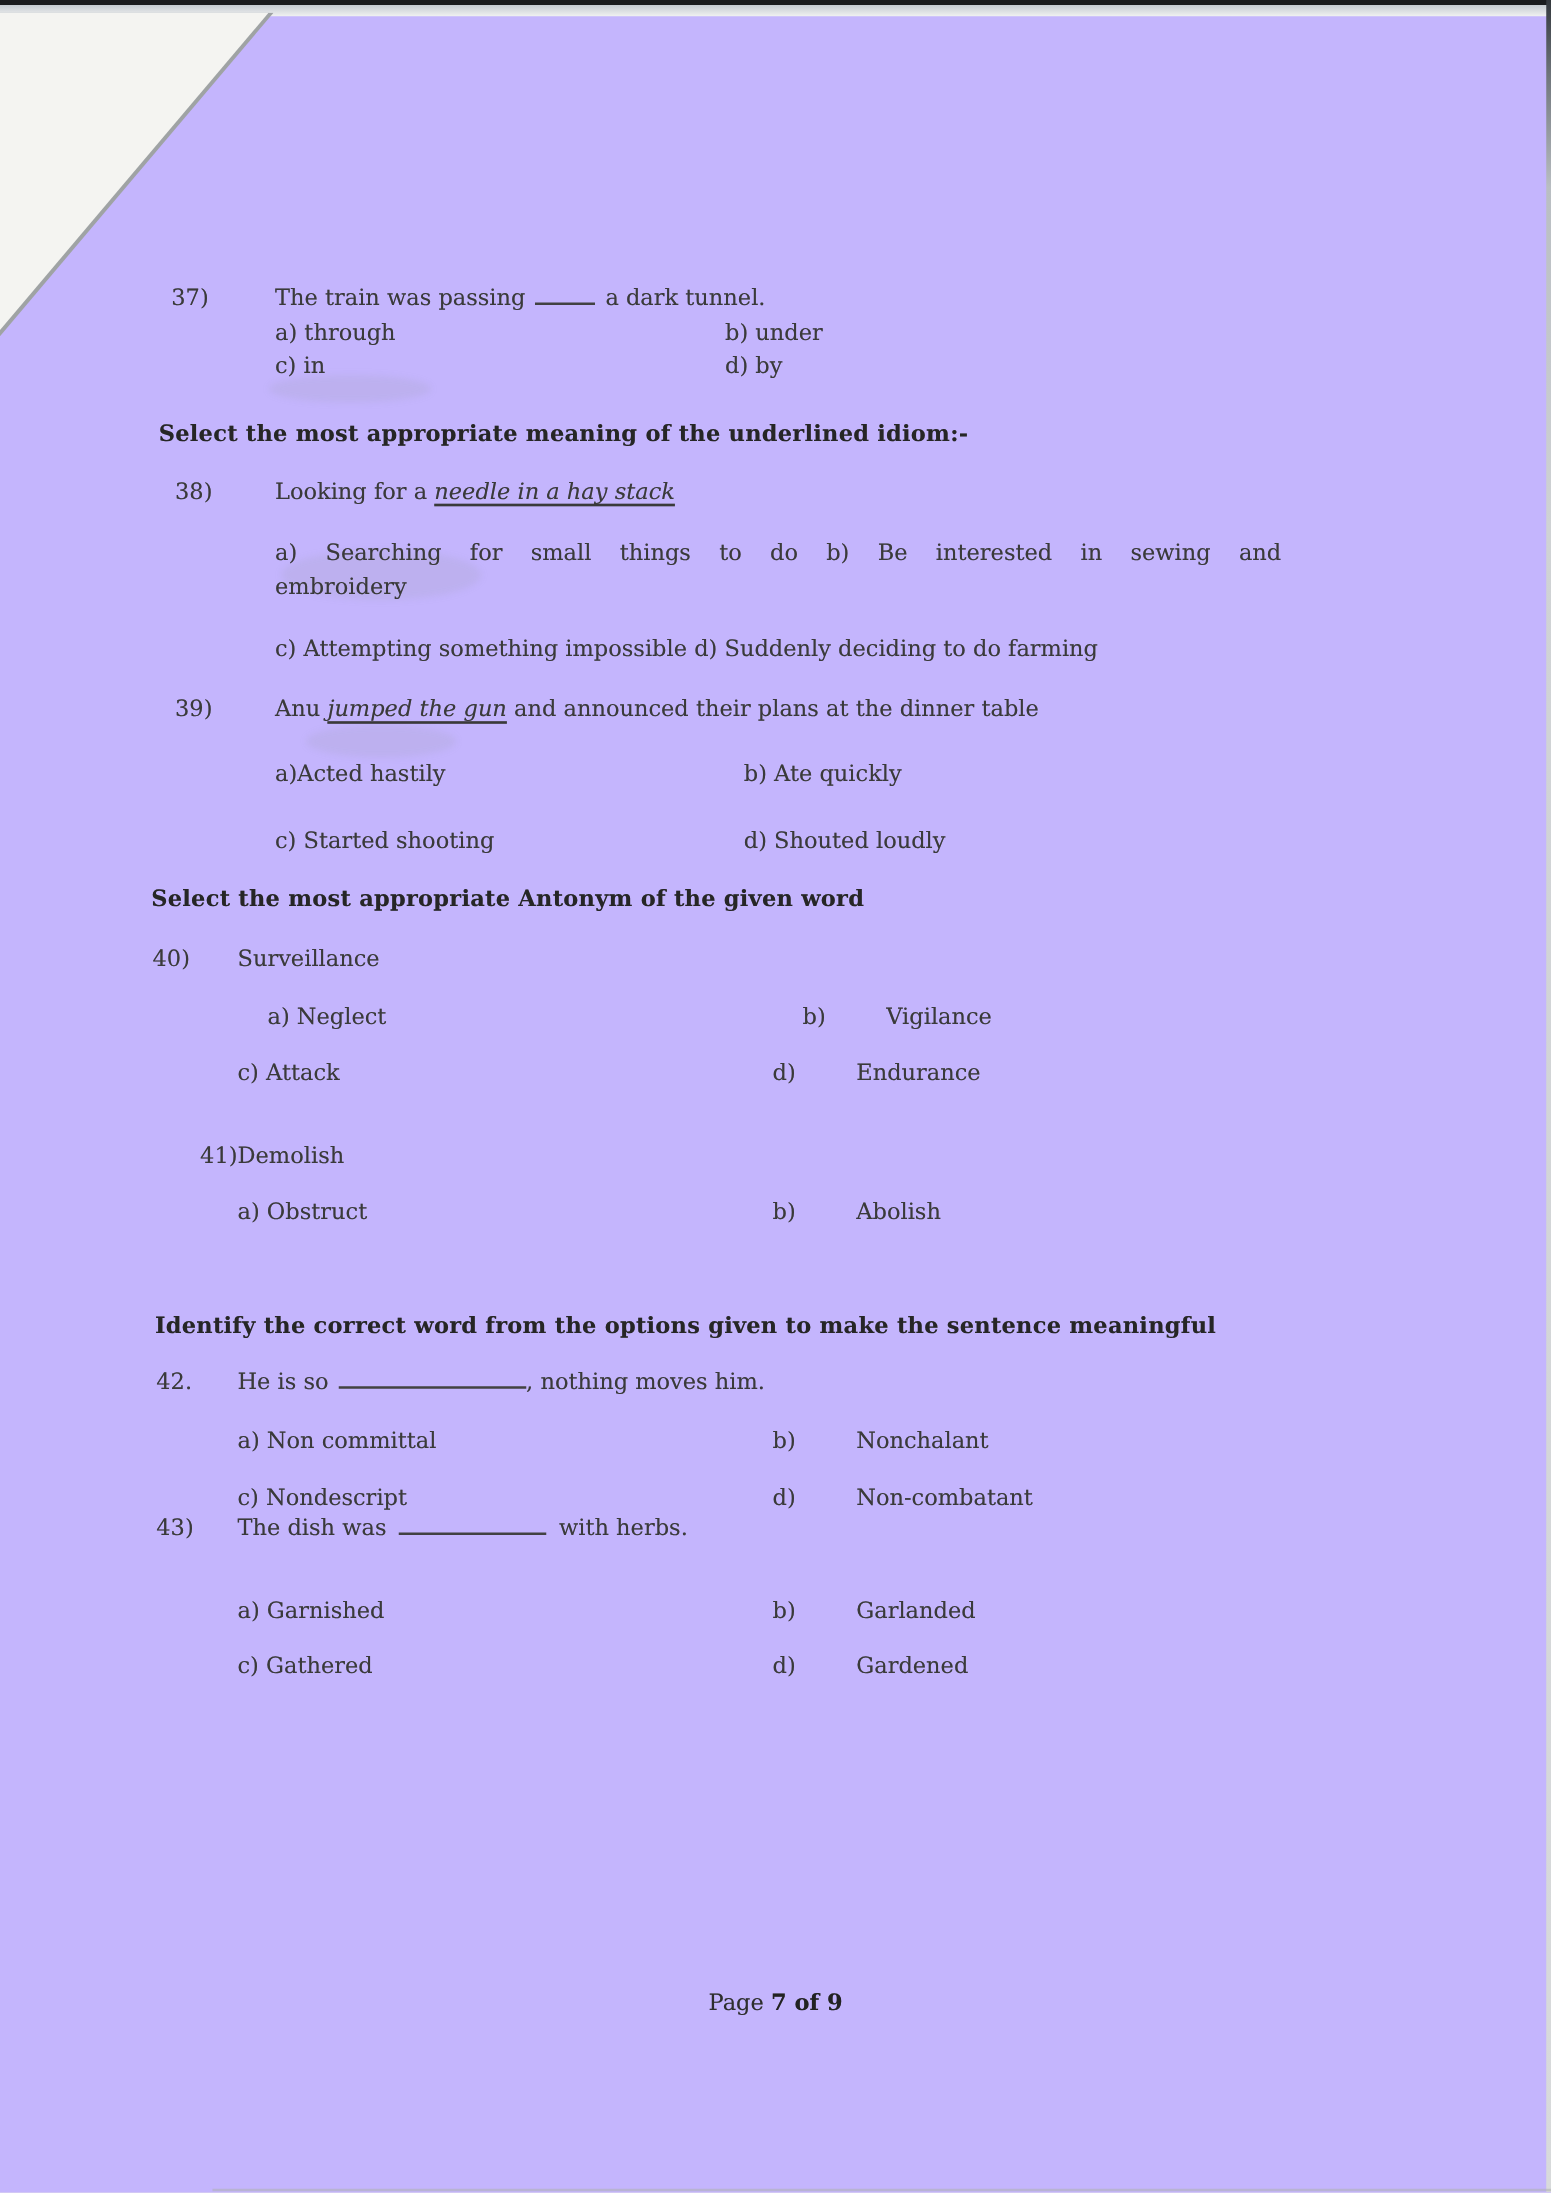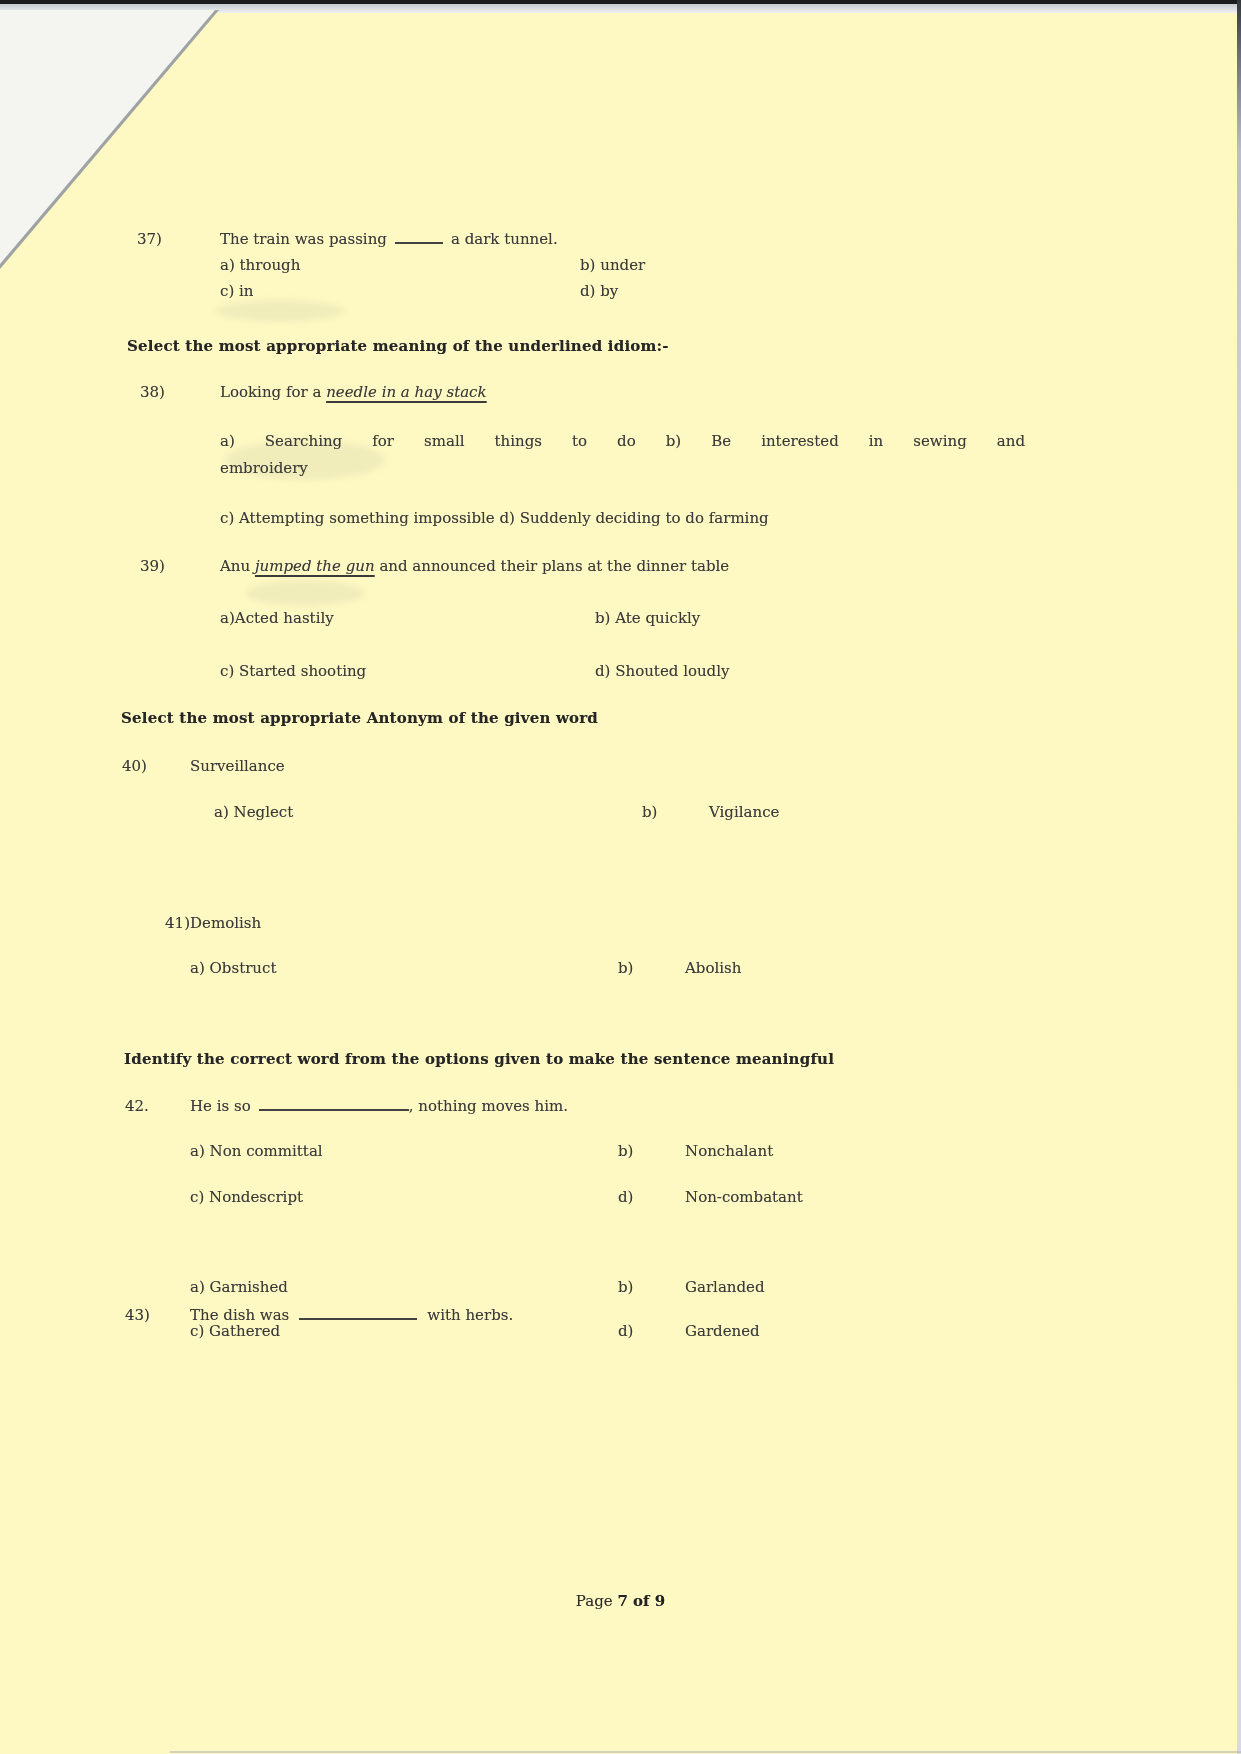--- a/index.html
+++ b/index.html
@@ -1,21 +1,21 @@
 <!DOCTYPE html>
 <html><head>
 <meta charset="utf-8">
 <style>
   html,body{margin:0;padding:0;}
   body{width:1241px;height:1754px;background:#e9e9e7;}
   .page{
     position:relative;width:1241px;height:1754px;overflow:hidden;
-    background:#fef9c3;
+    background:#c4b5fd;
     font-family:"DejaVu Serif","Liberation Serif",serif;
-    font-size:15px;color:#3a3a3a;
+    font-size:18px;color:#3a3a3a;
     text-shadow:0 0 0.4px rgba(70,70,70,.45);
   }
   .abs{position:absolute;white-space:nowrap;}
   .num{display:inline-block;}
   .hdr{font-weight:bold;color:#262626;letter-spacing:.2px;}
   .ol{display:inline-block;}
   .w360{width:360px;} .w375{width:375px;} .w428{width:428px;} .w67{width:67px;}
   .idiom{font-style:italic;text-decoration:underline;text-underline-offset:4px;text-decoration-thickness:1.5px;}
   .blank{display:inline-block;border-bottom:2px solid #424242;height:14px;vertical-align:baseline;}
   .justify{white-space:normal;text-align:justify;text-align-last:justify;}
@@ -81,41 +81,44 @@
   </div>
 
   <div class="abs hdr" style="top:709px;left:121px;">Select the most appropriate Antonym of the given word</div>
 
   <div class="abs" style="top:757px;left:122px;">
     <span class="num" style="width:68px;">40)</span><span>Surveillance</span>
   </div>
   <div class="abs" style="top:803px;left:190px;margin-left:24px;">
     <span class="ol w428">a) Neglect</span><span class="ol w67">b)</span><span>Vigilance</span>
   </div>
+  <div class="abs" style="top:848px;left:190px;">
+    <span class="ol w428">c) Attack</span><span class="ol w67">d)</span><span>Endurance</span>
+  </div>
 
   <div class="abs" style="top:914px;left:122px;text-align:right;">
     <span class="num" style="width:68px;">41)</span><span>Demolish</span>
   </div>
   <div class="abs" style="top:959px;left:190px;">
     <span class="ol w428">a) Obstruct</span><span class="ol w67">b)</span><span>Abolish</span>
   </div>
 
   <div class="abs hdr" style="top:1050px;left:124px;">Identify the correct word from the options given to make the sentence meaningful</div>
 
   <div class="abs" style="top:1095px;left:125px;">
     <span class="num" style="width:65px;">42.</span><span>He is so</span><span class="blank" style="width:150px;margin-left:8px;"></span><span>, nothing moves him.</span>
   </div>
   <div class="abs" style="top:1142px;left:190px;">
     <span class="ol w428">a) Non committal</span><span class="ol w67">b)</span><span>Nonchalant</span>
   </div>
   <div class="abs" style="top:1188px;left:190px;">
     <span class="ol w428">c) Nondescript</span><span class="ol w67">d)</span><span>Non-combatant</span>
   </div>
 
-  <div class="abs" style="top:1304px;left:125px;">
+  <div class="abs" style="top:1212px;left:125px;">
     <span class="num" style="width:65px;">43)</span><span>The dish was</span><span class="blank" style="width:118px;margin:0 10px;"></span><span>with herbs.</span>
   </div>
   <div class="abs" style="top:1278px;left:190px;">
     <span class="ol w428">a) Garnished</span><span class="ol w67">b)</span><span>Garlanded</span>
   </div>
   <div class="abs" style="top:1322px;left:190px;">
     <span class="ol w428">c) Gathered</span><span class="ol w67">d)</span><span>Gardened</span>
   </div>
 
   <div class="abs footer" style="top:1592px;left:0;">

